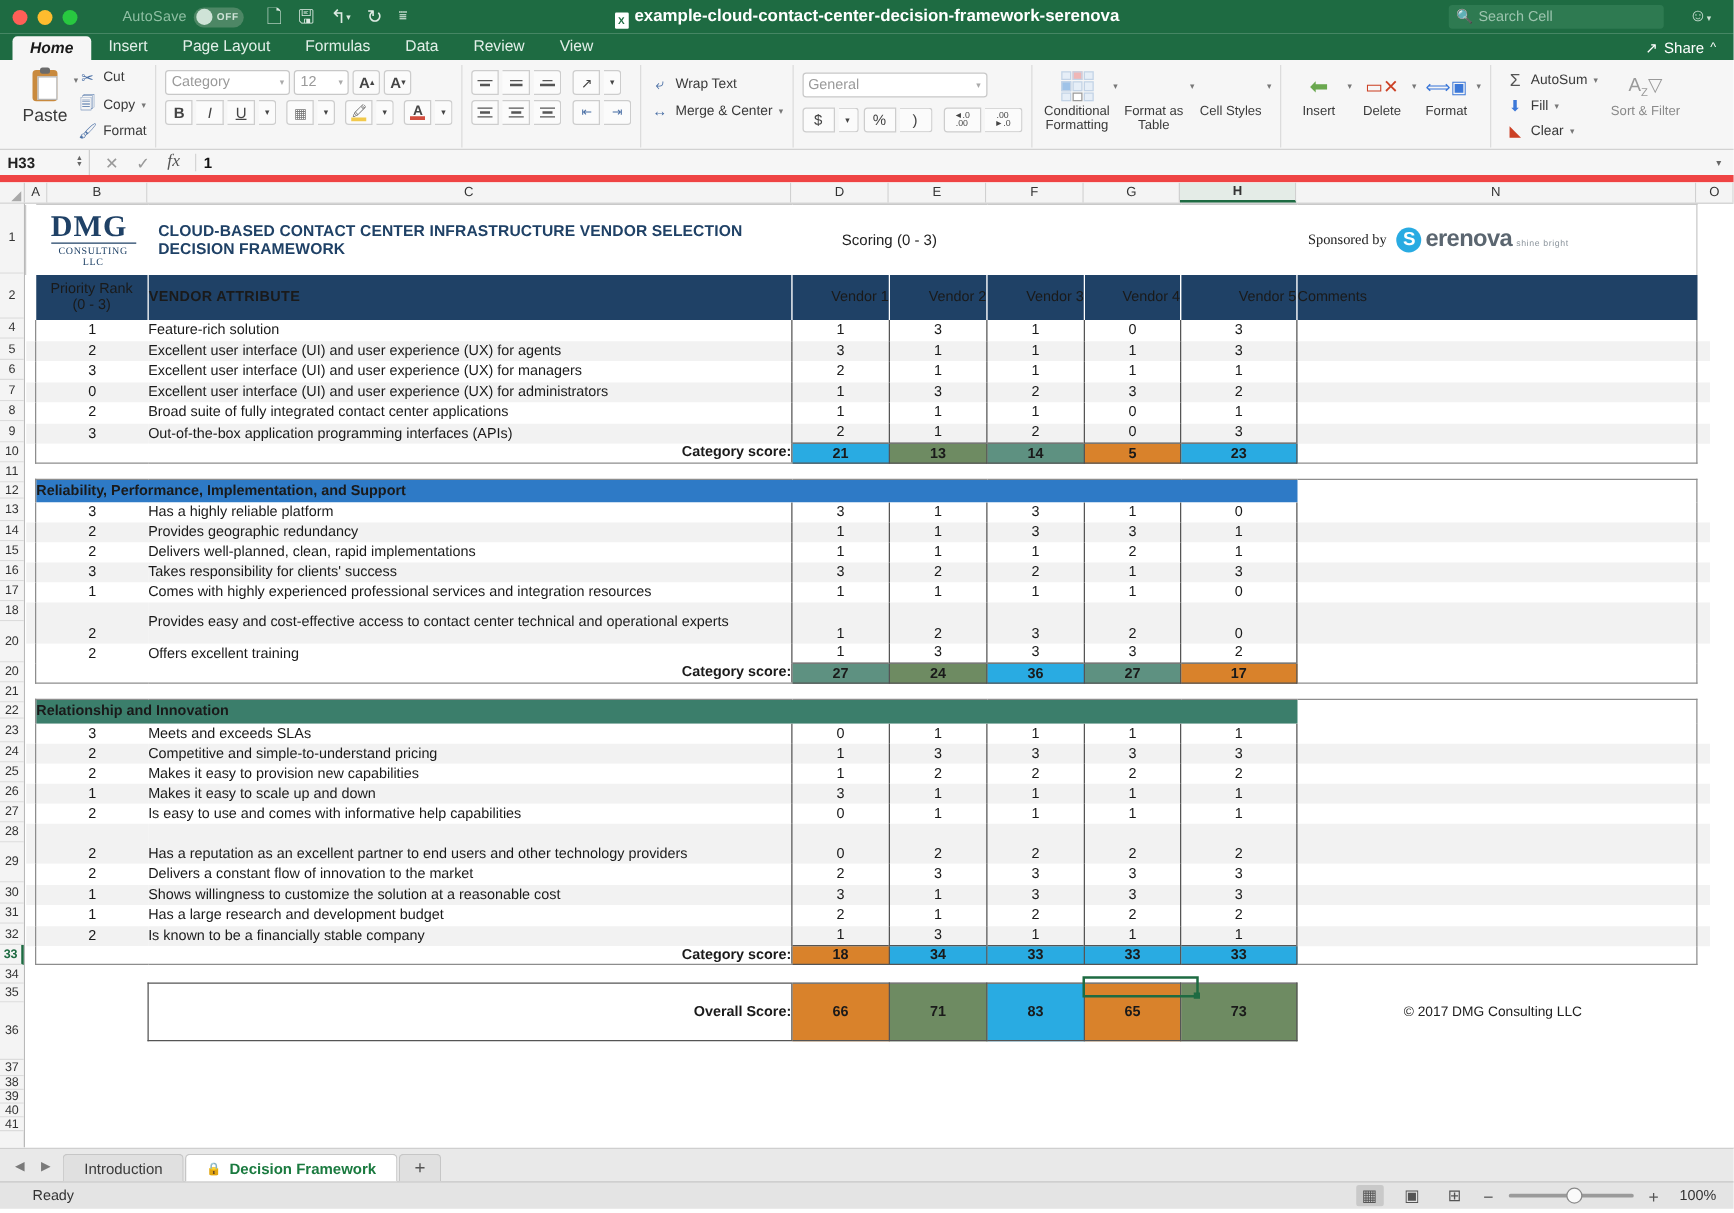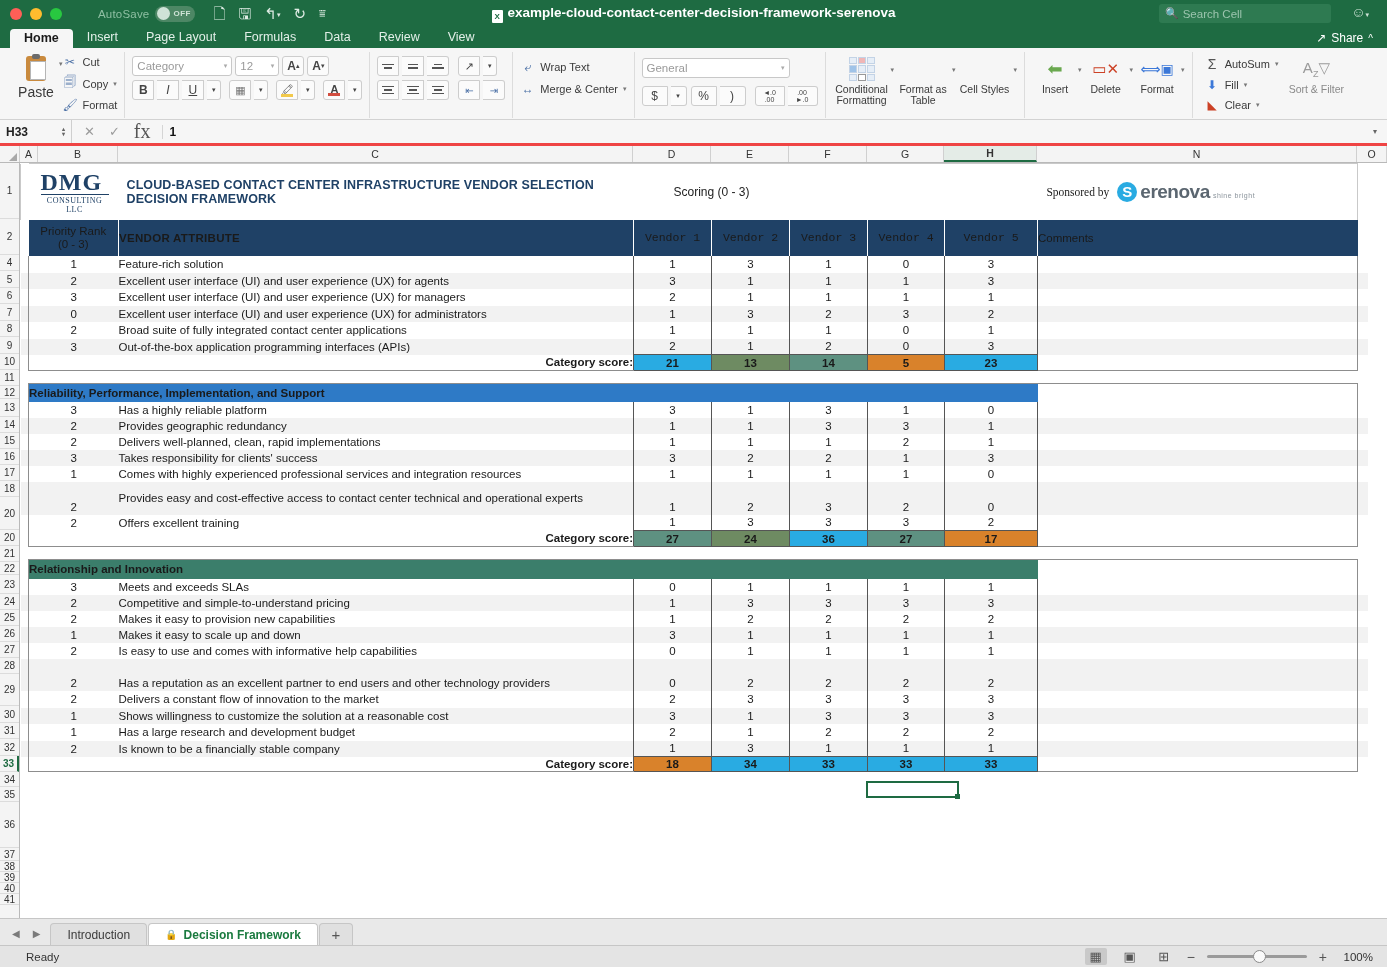--- a/index.html
+++ b/index.html
@@ -66,21 +66,21 @@
     height: 21px; background: #1e6b42;
     display: flex; align-items: flex-end;
     padding-left: 10px; position: relative;
   }
   .rtab {
     font-size: 12.5px; color: #e2efe8;
     padding: 2px 14px 4px 14px;
   }
   .rtab.active {
     background: #f6f6f6; color: #1a1a1a; font-weight: bold;
-    border-radius: 4px 4px 0 0; padding-bottom: 3px;
+    border-radius: 4px 4px 0 0; padding-bottom: 3px; font-style: italic;
   }
   .share-btn {
     position: absolute; right: 14px; bottom: 3px;
     font-size: 12px; color: #fff; display: flex; align-items: center; gap: 5px;
   }
 
   
   .ribbon {
     height: 72px; background: #f6f6f6;
     border-bottom: 1px solid #d2d2d2;
@@ -127,30 +127,30 @@
 
   .bigbtn { display: flex; flex-direction: column; align-items: center; width: 58px; padding-top: 2px;}
   .bigbtn .bglyph { height: 30px; display: flex; align-items: center; justify-content: center; }
   .bigbtn .blabel { font-size: 10.5px; text-align: center; line-height: 11px; }
 
   .minigrid { width: 26px; height: 24px; display: grid; grid-template-columns: repeat(3,1fr); grid-template-rows: repeat(3,1fr); gap:1px; }
   .minigrid div { background: #e6eef7; border: 1px solid #c3d3e6; }
 
   
   .formula-bar {
-    height: 26px; background: #f6f6f6; border-bottom: 3px solid #ef4444;
+    height: 26px; background: #f6f6f6; border-bottom: 6px solid #ef4444;
     display: flex; align-items: center; font-size: 12px; text-align: center;
   }
   .namebox {
     width: 72px; height: 100%; display: flex; align-items: center; justify-content: space-between;
     padding: 0 6px; border-right: 1px solid #cfcfcf; font-size: 12px; font-weight: bold; color: #222;
   }
   .spinner { display: flex; flex-direction: column; font-size: 6px; color: #666; line-height: 5px;}
   .fbicons { display: flex; align-items: center; gap: 14px; padding: 0 12px; color: #9a9a9a; font-size: 13px; }
-  .fx { font-family: "Liberation Serif", serif; font-size: 20px; color: #555;}
+  .fx { font-style: italic; font-family: "Liberation Serif", serif; font-size: 14px; color: #555;}
   .formula-val { font-size: 12px; font-weight: bold; color: #111; padding-left: 6px; border-left: 1px solid #d5d5d5; }
   .fbar-caret { margin-left: auto; padding-right: 10px; font-size: 8px; color: #666; }
 
   
   .grid-wrap { position: relative; width: 1387px; height: 772px; background: #fff; overflow: hidden; }
 
   .colhead {
     display: flex; height: 17px; background: #f4f4f4;
     border-bottom: 1px solid #b9b9b9; font-size: 10.5px; color: #333;
   }
@@ -177,21 +177,21 @@
   .fw td { padding: 0; font-size: 11.5px; color: #1a1a1a; vertical-align: middle; }
 
   .cat-banner { color: #fff; font-weight: bold; font-size: 12.5px; padding-left: 110px; }
   .cat-purple { background: #6e2079; }
   .cat-blue { background: #2e7ac6; }
   .cat-green { background: #3b7e6b; }
 
   .hdr-navy { background: #1f4166; color: #fff; }
   .hdr-rank { font-size: 11px; text-align: center; line-height: 13px; }
   .hdr-attr { font-size: 15.5px; font-weight: bold; padding-left: 10px; letter-spacing: .3px; }
-  .hdr-vend { font-size: 11.5px; text-align: center; font-family: Liberation Mono, monospace; }
+  .hdr-vend { font-size: 11.5px; text-align: right; }
   .hdr-comm { font-size: 11.5px; padding-left: 8px; }
 
   .rank { text-align: center; font-size: 11.5px; }
   .attr { padding-left: 25px; font-size: 11.5px; }
   .score { text-align: center; font-size: 11.5px; }
   .zebra { background: #f2f2f2; }
   .white { background: #ffffff; }
 
   .catscore-lbl { text-align: right; padding-right: 4px; font-size: 11.5px; font-weight: bold; }
   .cs { text-align: center; font-size: 11.5px; font-weight: bold; }
@@ -1044,20 +1044,34 @@
           <td class="cs" style="background:#29abe2;border:1px solid #555;">33</td>
           <td class="cs" style="background:#29abe2;border:1px solid #555;">33</td>
           <td style="border-right:1px solid #8d8d8d;border-bottom:1px solid #8d8d8d;"></td>
               <td></td>
             </tr>
 
         <tr>
               <td colspan="10" style="height:15px;"></td>
             </tr>
 
+        <tr>
+          <td></td>
+          <td style="height:46px;"></td>
+          <td class="overall-lbl" style="border:1px solid #555;border-right:none;background:#fff;">Overall Score:</td>
+          <td class="ov" style="background:#d9822b;border:1px solid #555;">66</td>
+          <td class="ov" style="background:#6e8b62;border:1px solid #555;">71</td>
+          <td class="ov" style="background:#29abe2;border:1px solid #555;">83</td>
+          <td class="ov" style="background:#d9822b;border:1px solid #555;">65</td>
+          <td class="ov" style="background:#6e8b62;border:1px solid #555;">73</td>
+          <td>
+            <div class="copyright" style="padding-left:85px;">© 2017 DMG Consulting LLC</div>
+          </td>
+          <td></td>
+        </tr>
       </tbody>
         </table>
 
       <div class="selbox" style="left:846px; top:618px; width:93px; height:17px;"></div>
     </div>
   </div>
 </div>
 
 <div class="sheettabs">
   <div class="navarrows">

